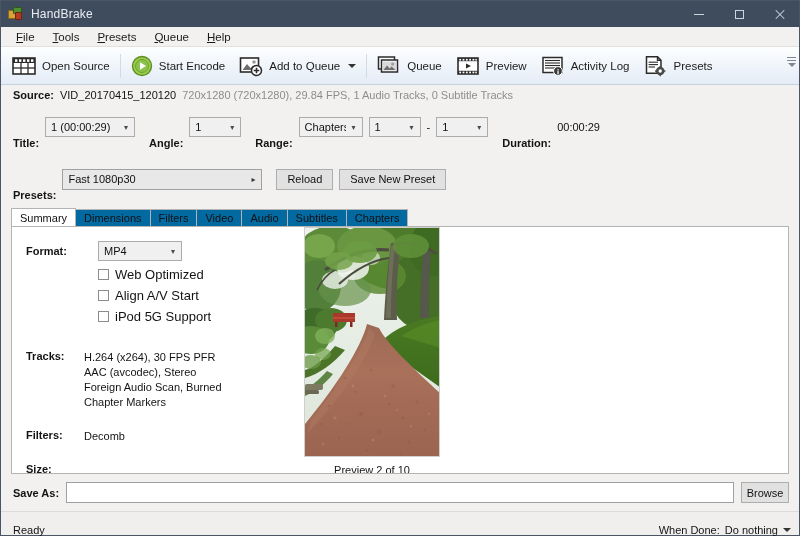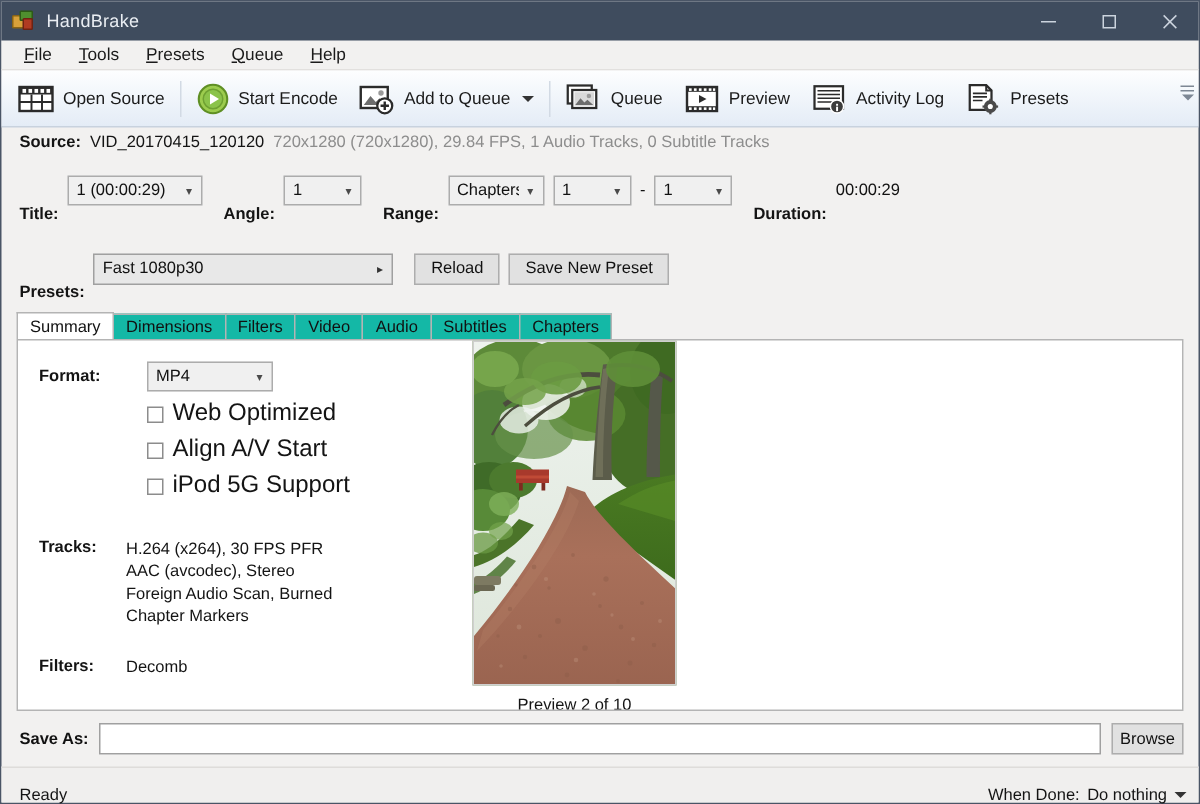--- a/index.html
+++ b/index.html
@@ -79,41 +79,41 @@
   .preset-combo .carrow { font-size:8px; color:#333; }
 
   .btn { height:21px; border:1px solid #adadad; background:#e1e1e1; font-size:11px;
          padding:0 10px; display:flex; align-items:center; justify-content:center;
          color:#111; cursor:default; }
 
   
   .tabstrip { display:flex; align-items:flex-end; padding-left:10px; margin-top:5px;
               height:18px; position:relative; z-index:2; }
   .tab { height:17px; padding:0 8px; font-size:11px; display:flex; align-items:center;
-         border:1px solid #b4b4b4; border-bottom:none; background:#14b8a6; color:#111;
+         border:1px solid #b4b4b4; border-bottom:none; background:#0369a1; color:#111;
          margin-right:-1px; cursor:default; }
   .tab.active { background:#fff; height:18px; position:relative; z-index:3; }
 
   .panel { margin:0 10px 0 10px; background:#fff; border:1px solid #b4b4b4;
            flex:1 1 auto; position:relative; overflow:hidden; }
 
   
   .sum-left { position:absolute; left:14px; top:14px; width:260px; }
   .row-fmt { display:flex; align-items:center; gap:0; }
   .k { width:58px; font-weight:bold; font-size:11px; color:#141414; }
   .cb-row { display:flex; align-items:center; gap:6px; margin-top:6px; margin-left:72px; }
   .cbox { width:11px; height:11px; border:1px solid #8c8c8c; background:#fff; }
-  .cb-lbl { font-size:16px; color:#141414; }
+  .cb-lbl { font-size:13px; color:#141414; }
 
   .info-block { margin-top:19px; display:flex; }
   .info-k { width:58px; font-weight:bold; font-size:11px; color:#141414; flex:0 0 58px; }
   .info-v div { font-size:11px; color:#141414; line-height:15px; }
 
   
-  .preview-wrap { position:absolute; left:291px; top:0; width:160px; text-align:center; }
+  .preview-wrap { position:absolute; left:280px; top:0; width:160px; text-align:center; }
   .preview-img { width:136px; height:230px; margin:0 auto; border:1px solid #cfcfcf;
                  position:relative; overflow:hidden; background:#7d9c63; }
   .pv-cap { font-size:11px; color:#141414; margin-top:7px; }
   .pv-nav { display:flex; justify-content:center; gap:4px; margin-top:6px; }
   .pv-btn { width:34px; height:21px; background:#808080; color:#d8d8d8; font-size:11px;
             display:flex; align-items:center; justify-content:center; cursor:default;
             border:1px solid #707070; }
 
   
   .saverow { display:flex; align-items:center; gap:7px; padding:8px 10px 8px 12px; }

